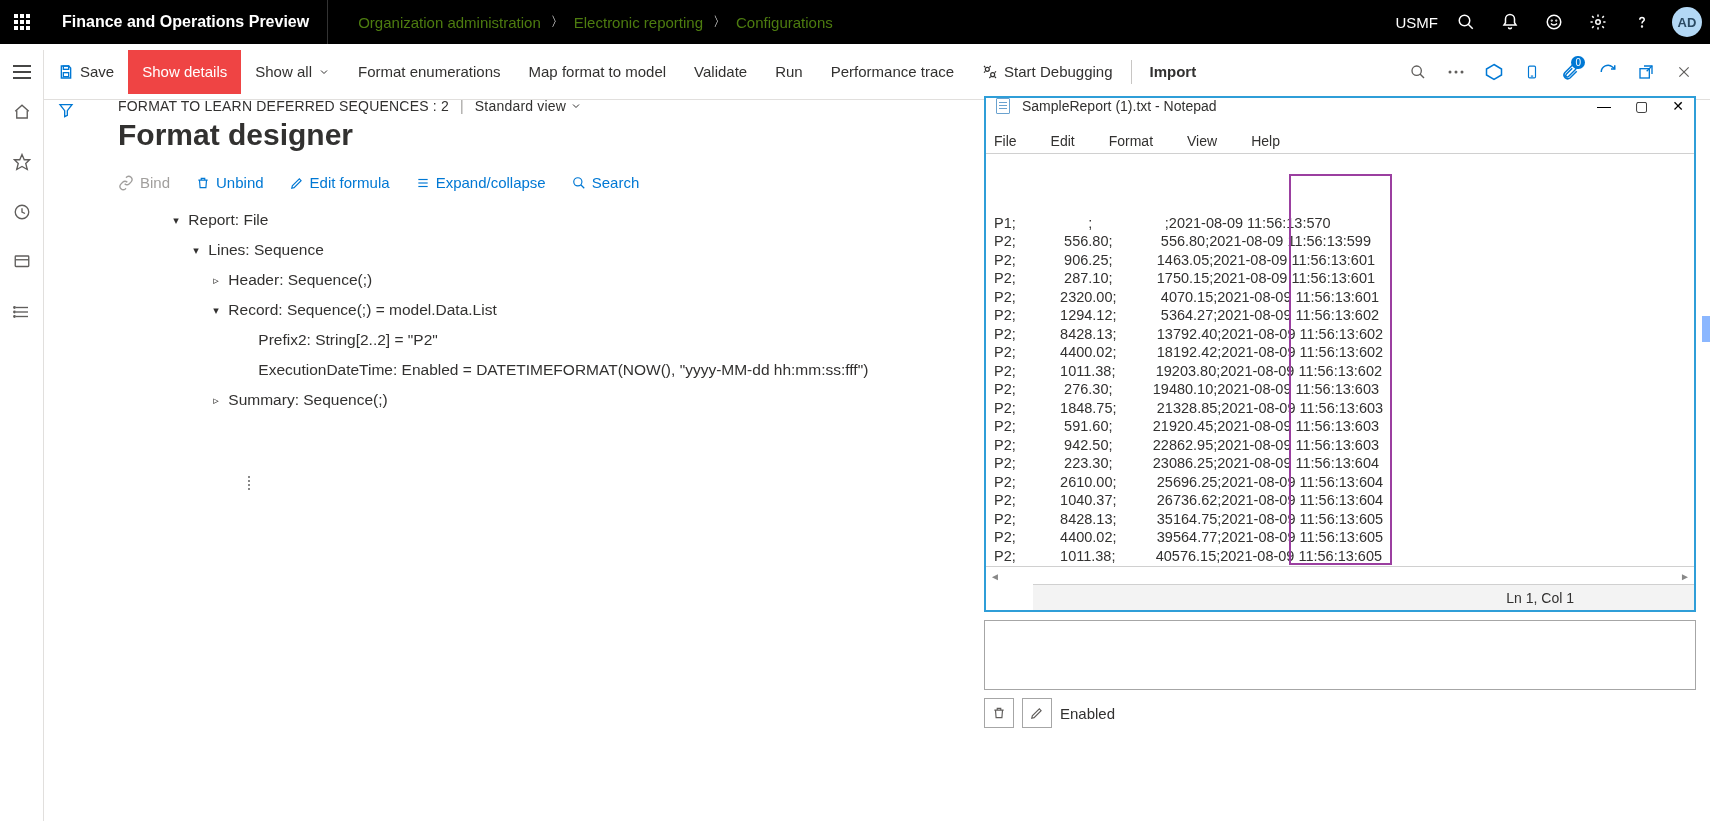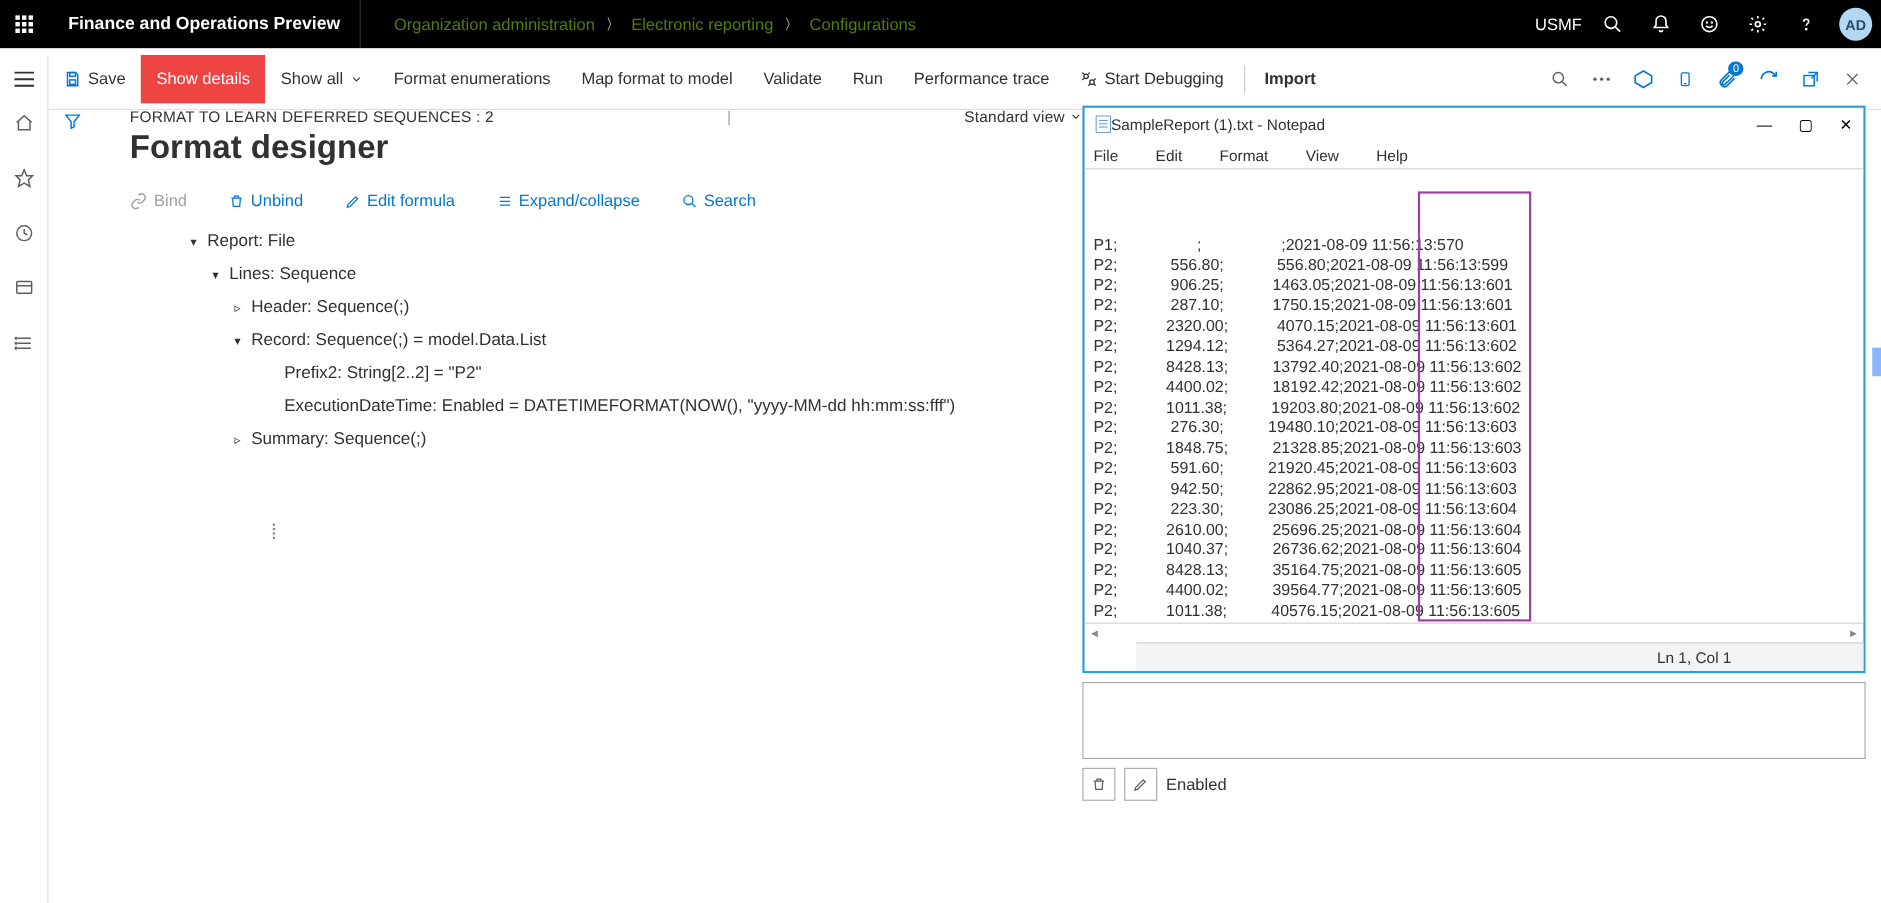--- a/index.html
+++ b/index.html
@@ -33,39 +33,39 @@
 
   
   .rail { position: absolute; left: 0; top: 88px; bottom: 0; width: 44px; border-right: 1px solid #e1dfdd; background: #fff; display: flex; flex-direction: column; align-items: center; padding-top: 4px; gap: 10px; }
   .rail-item { width: 44px; height: 40px; display: flex; align-items: center; justify-content: center; color: #605e5c; }
 
   
   .main { position: absolute; left: 44px; right: 0; top: 88px; bottom: 0; display: flex; }
   .left-pane { flex: 1; min-width: 0; padding: 10px 0 0 0; position: relative; }
   .filter-col { position: absolute; left: 0; top: 0; width: 44px; height: 44px; display: flex; align-items: center; justify-content: center; color: #0078d4; }
   .page-hdr { padding-left: 74px; }
-  .crumbline { font-size: 14px; color: #323130; letter-spacing: 0.2px; display: flex; align-items: center; gap: 24px; justify-content: space-between; }
+  .crumbline { font-size: 14px; color: #323130; letter-spacing: 0.2px; display: flex; align-items: center; gap: 11px; }
   .crumbline .std { color: #323130; display:flex; align-items:center; gap:4px;}
   .page-title { font-size: 30px; font-weight: 600; margin-top: 4px; }
-  .toolbar2 { display: flex; align-items: center; gap: 38px; margin-top: 22px; padding-left: 74px; }
+  .toolbar2 { display: flex; align-items: center; gap: 26px; margin-top: 22px; padding-left: 74px; }
   .tb-link { color: #0078d4; display: flex; align-items: center; gap: 6px; font-size: 15px; cursor: pointer; }
   .tb-link.muted { color: #a19f9d; }
 
   
   .tree { margin-top: 14px; padding-left: 74px; padding-right: 12px; font-size: 15.5px; }
   .tree-row { display: flex; align-items: center; height: 30px; white-space: nowrap; }
   .tree-row.sel { background: #cfe4fa; }
   .tw { display:inline-flex; width:16px; justify-content:center; color:#323130; font-size:11px;}
   .ind1 { padding-left: 50px; } .ind2 { padding-left: 70px; } .ind3 { padding-left: 90px; }
   .ind4 { padding-left: 120px; }
 
   
   .right-pane { width: 726px; padding: 8px 14px 8px 0; display: flex; flex-direction: column; gap: 8px; }
   .notepad { border: 2px solid #2f9ed8; background: #fff; display:flex; flex-direction:column;}
-  .np-title { height: 30px; display: flex; align-items: center; padding: 0 10px; gap: 0; font-size: 14px; }
+  .np-title { height: 30px; display: flex; padding: 0 10px; gap: 12px; font-size: 14px; }
   .np-title .np-icon { width:14px; height:16px; border:1px solid #6aa2cf; border-radius:1px; position:relative;}
   .np-title .np-icon::after{content:"";position:absolute;left:2px;right:2px;top:3px;height:1px;background:#6aa2cf;box-shadow:0 3px 0 #6aa2cf,0 6px 0 #6aa2cf;}
   .np-title .wbtns { margin-left:auto; display:flex; gap:24px; color:#000;}
   .np-menu { height: 26px; border-bottom: 1px solid #d0d0d0; display: flex; align-items: center; gap: 34px; padding: 0 8px; font-size: 14px; }
   .np-body { position: relative; font-family: Consolas, "Courier New", monospace; font-size: 14.5px; line-height: 18.5px; padding: 4px 8px 4px 8px; white-space: pre; overflow:hidden; height: 412px;}
   .np-body .hlbox { position:absolute; border:2px solid #9b3fa0; pointer-events:none; }
   .np-scroll { height: 18px; border-top:1px solid #d0d0d0; position:relative;}
   .np-scroll .arr{position:absolute;top:2px;width:14px;height:14px;color:#888;font-size:10px;display:flex;align-items:center;justify-content:center;}
   .np-scroll .arr.l{left:2px;} .np-scroll .arr.r{right:2px;}
   .np-status { height: 26px; border-top:1px solid #d0d0d0; display:flex; align-items:center; justify-content:flex-end; padding-right: 120px; font-size:14px; background:#f3f3f3;margin-left:47px;}

